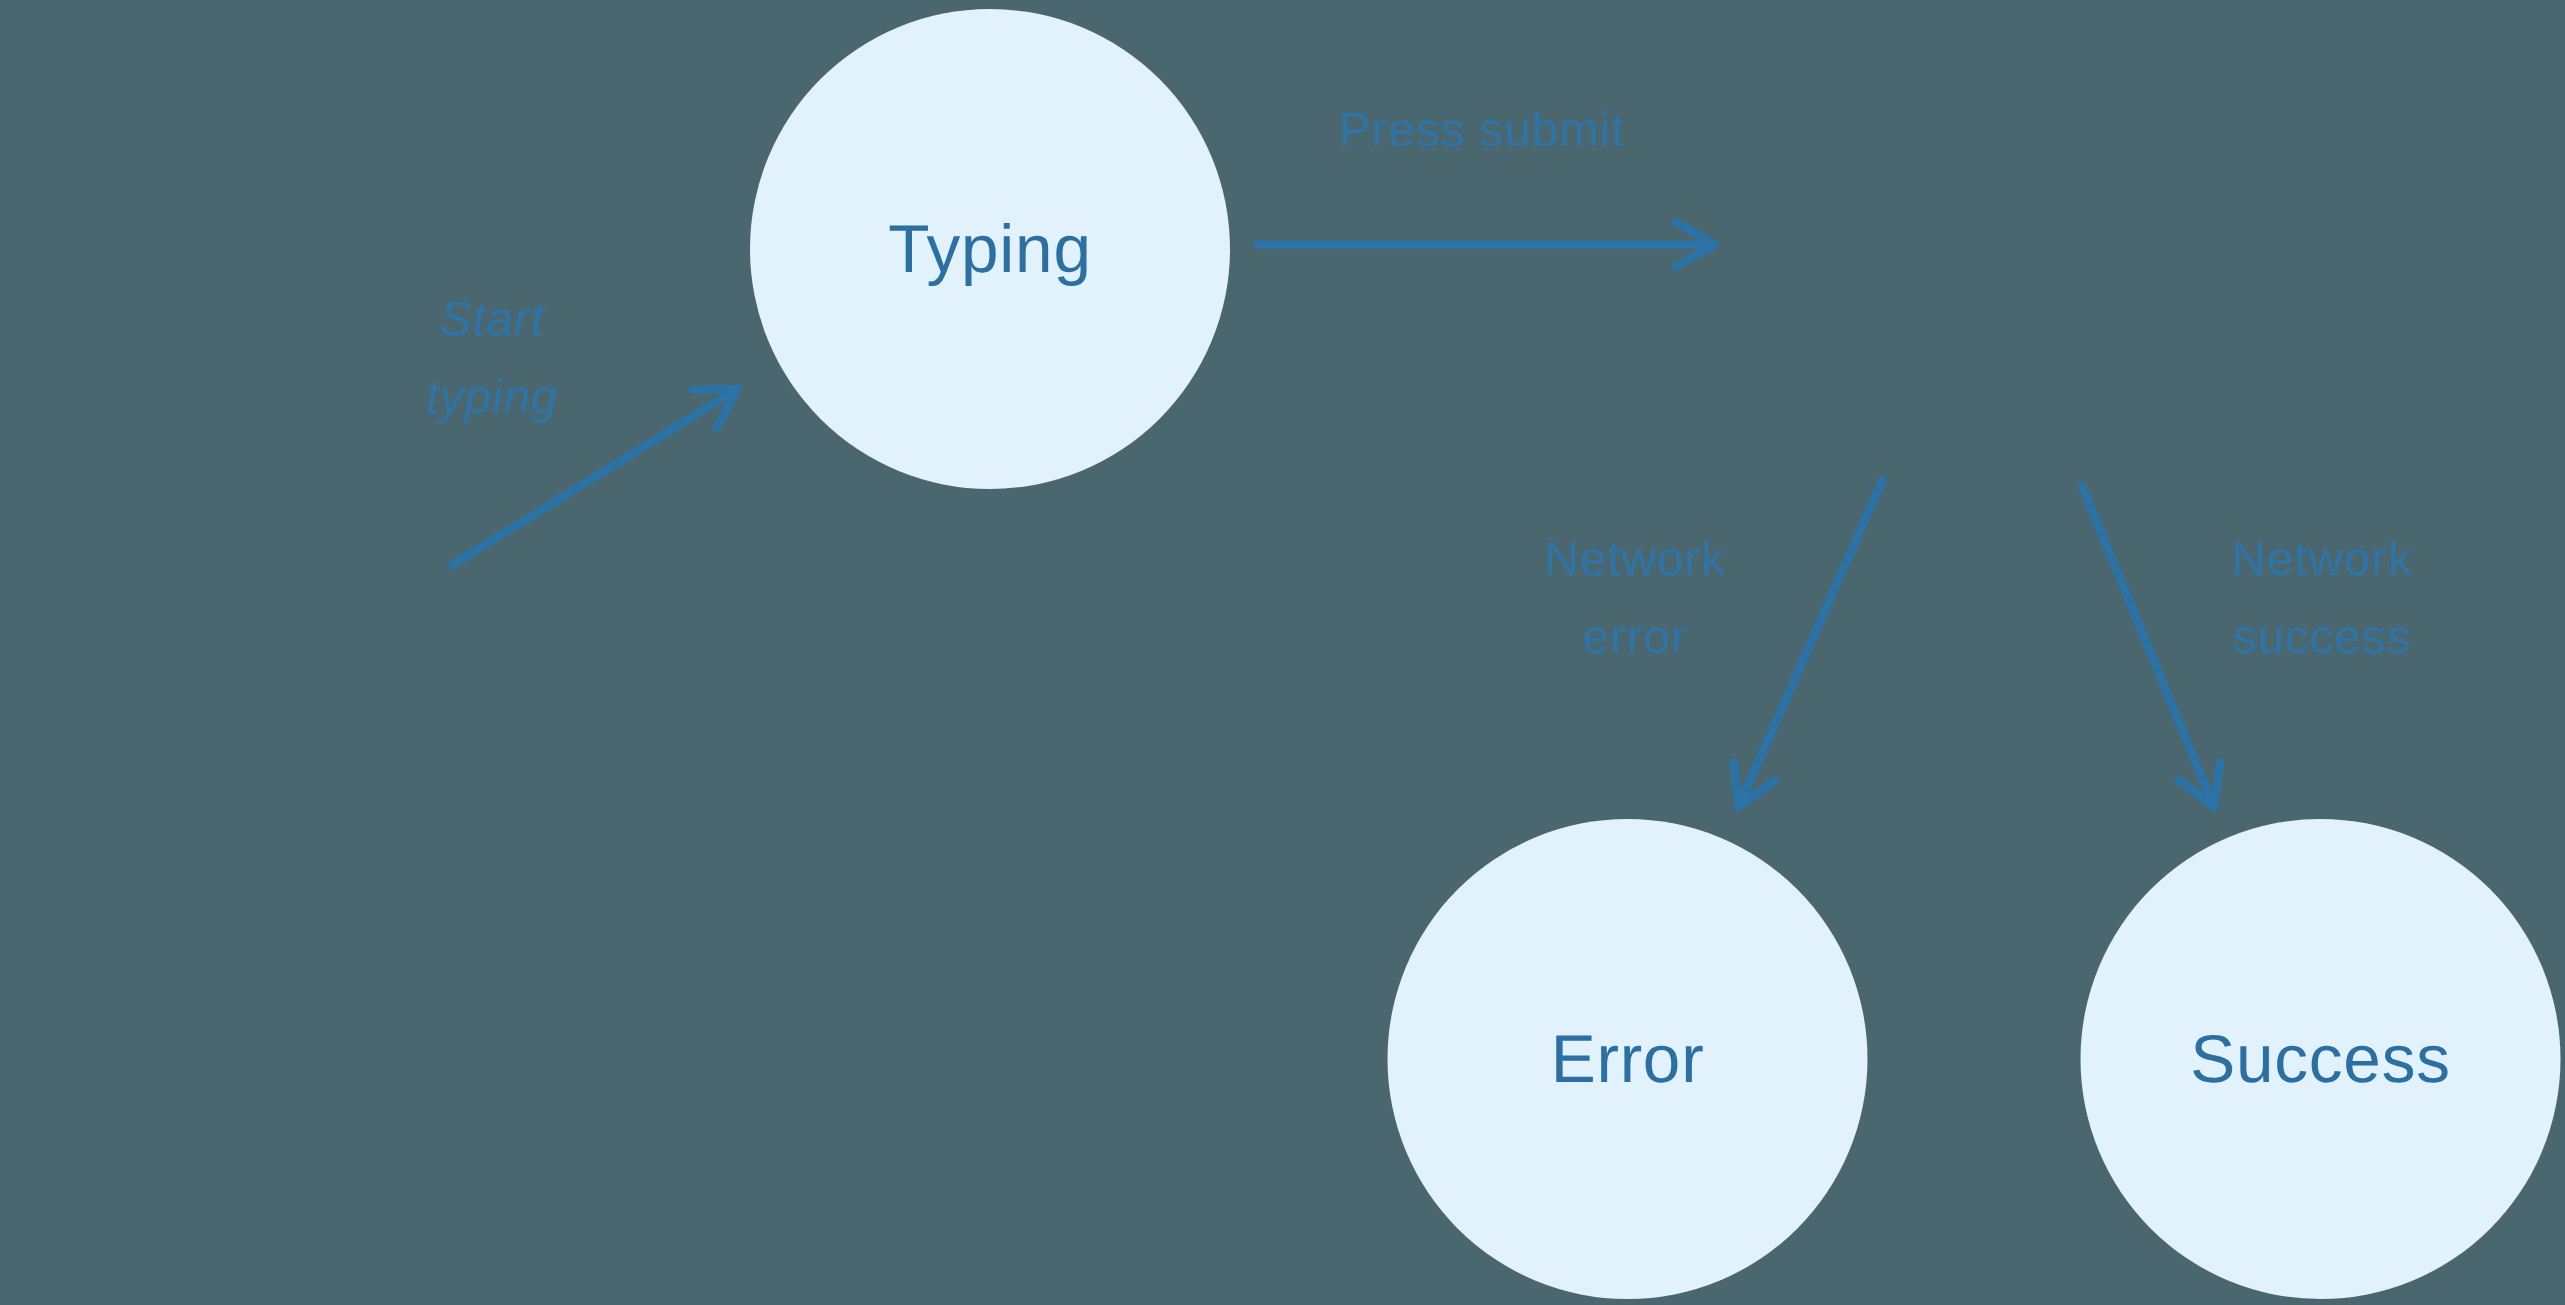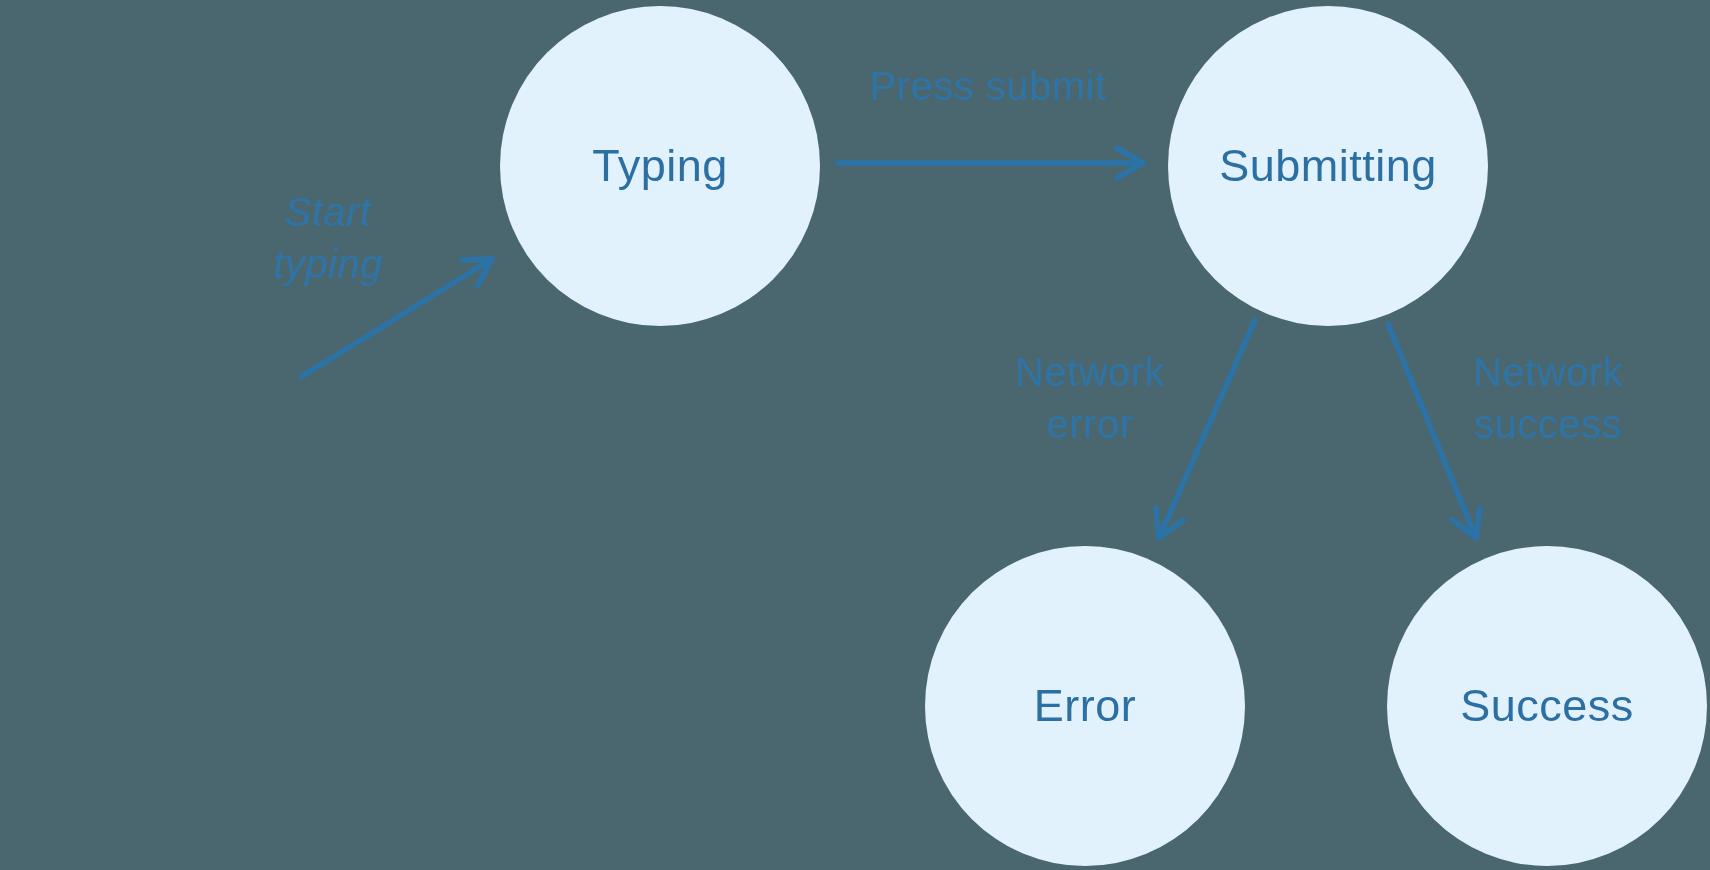--- a/index.html
+++ b/index.html
@@ -50,21 +50,21 @@
     font-size: 45px;
     letter-spacing: 0.5px;
     color: var(--node-text);
   }
   .edge-label {
     position: absolute;
     transform: translate(-50%, -50%);
     display: flex;
     flex-direction: column;
     align-items: center;
-    font-size: 40px;
+    font-size: 32px;
     line-height: 52px;
     letter-spacing: 0.5px;
     color: var(--edge-label);
     white-space: nowrap;
   }
 </style>
 </head>
 <body>
 
 <div class="canvas">
@@ -79,23 +79,20 @@
     <line class="shaft" x1="838" y1="163" x2="1143" y2="163" marker-end="url(#arrowhead)"></line>
     <line class="shaft" x1="1255" y1="320" x2="1159" y2="538" marker-end="url(#arrowhead)"></line>
     <line class="shaft" x1="1388" y1="324" x2="1476" y2="538" marker-end="url(#arrowhead)"></line>
   </svg>
 
 
   <div class="node" style="left:500px; top:6px;">
     <span class="node-label">Typing</span>
   </div>
 
-  <div class="node" style="left:1168px; top:6px;">
-    <span class="node-label">Submitting</span>
-  </div>
 
   <div class="node" style="left:925px; top:546px;">
     <span class="node-label">Error</span>
   </div>
 
   <div class="node" style="left:1387px; top:546px;">
     <span class="node-label">Success</span>
   </div>
 
   <div class="edge-label" style="left:328px; top:238px;font-style:italic;">

